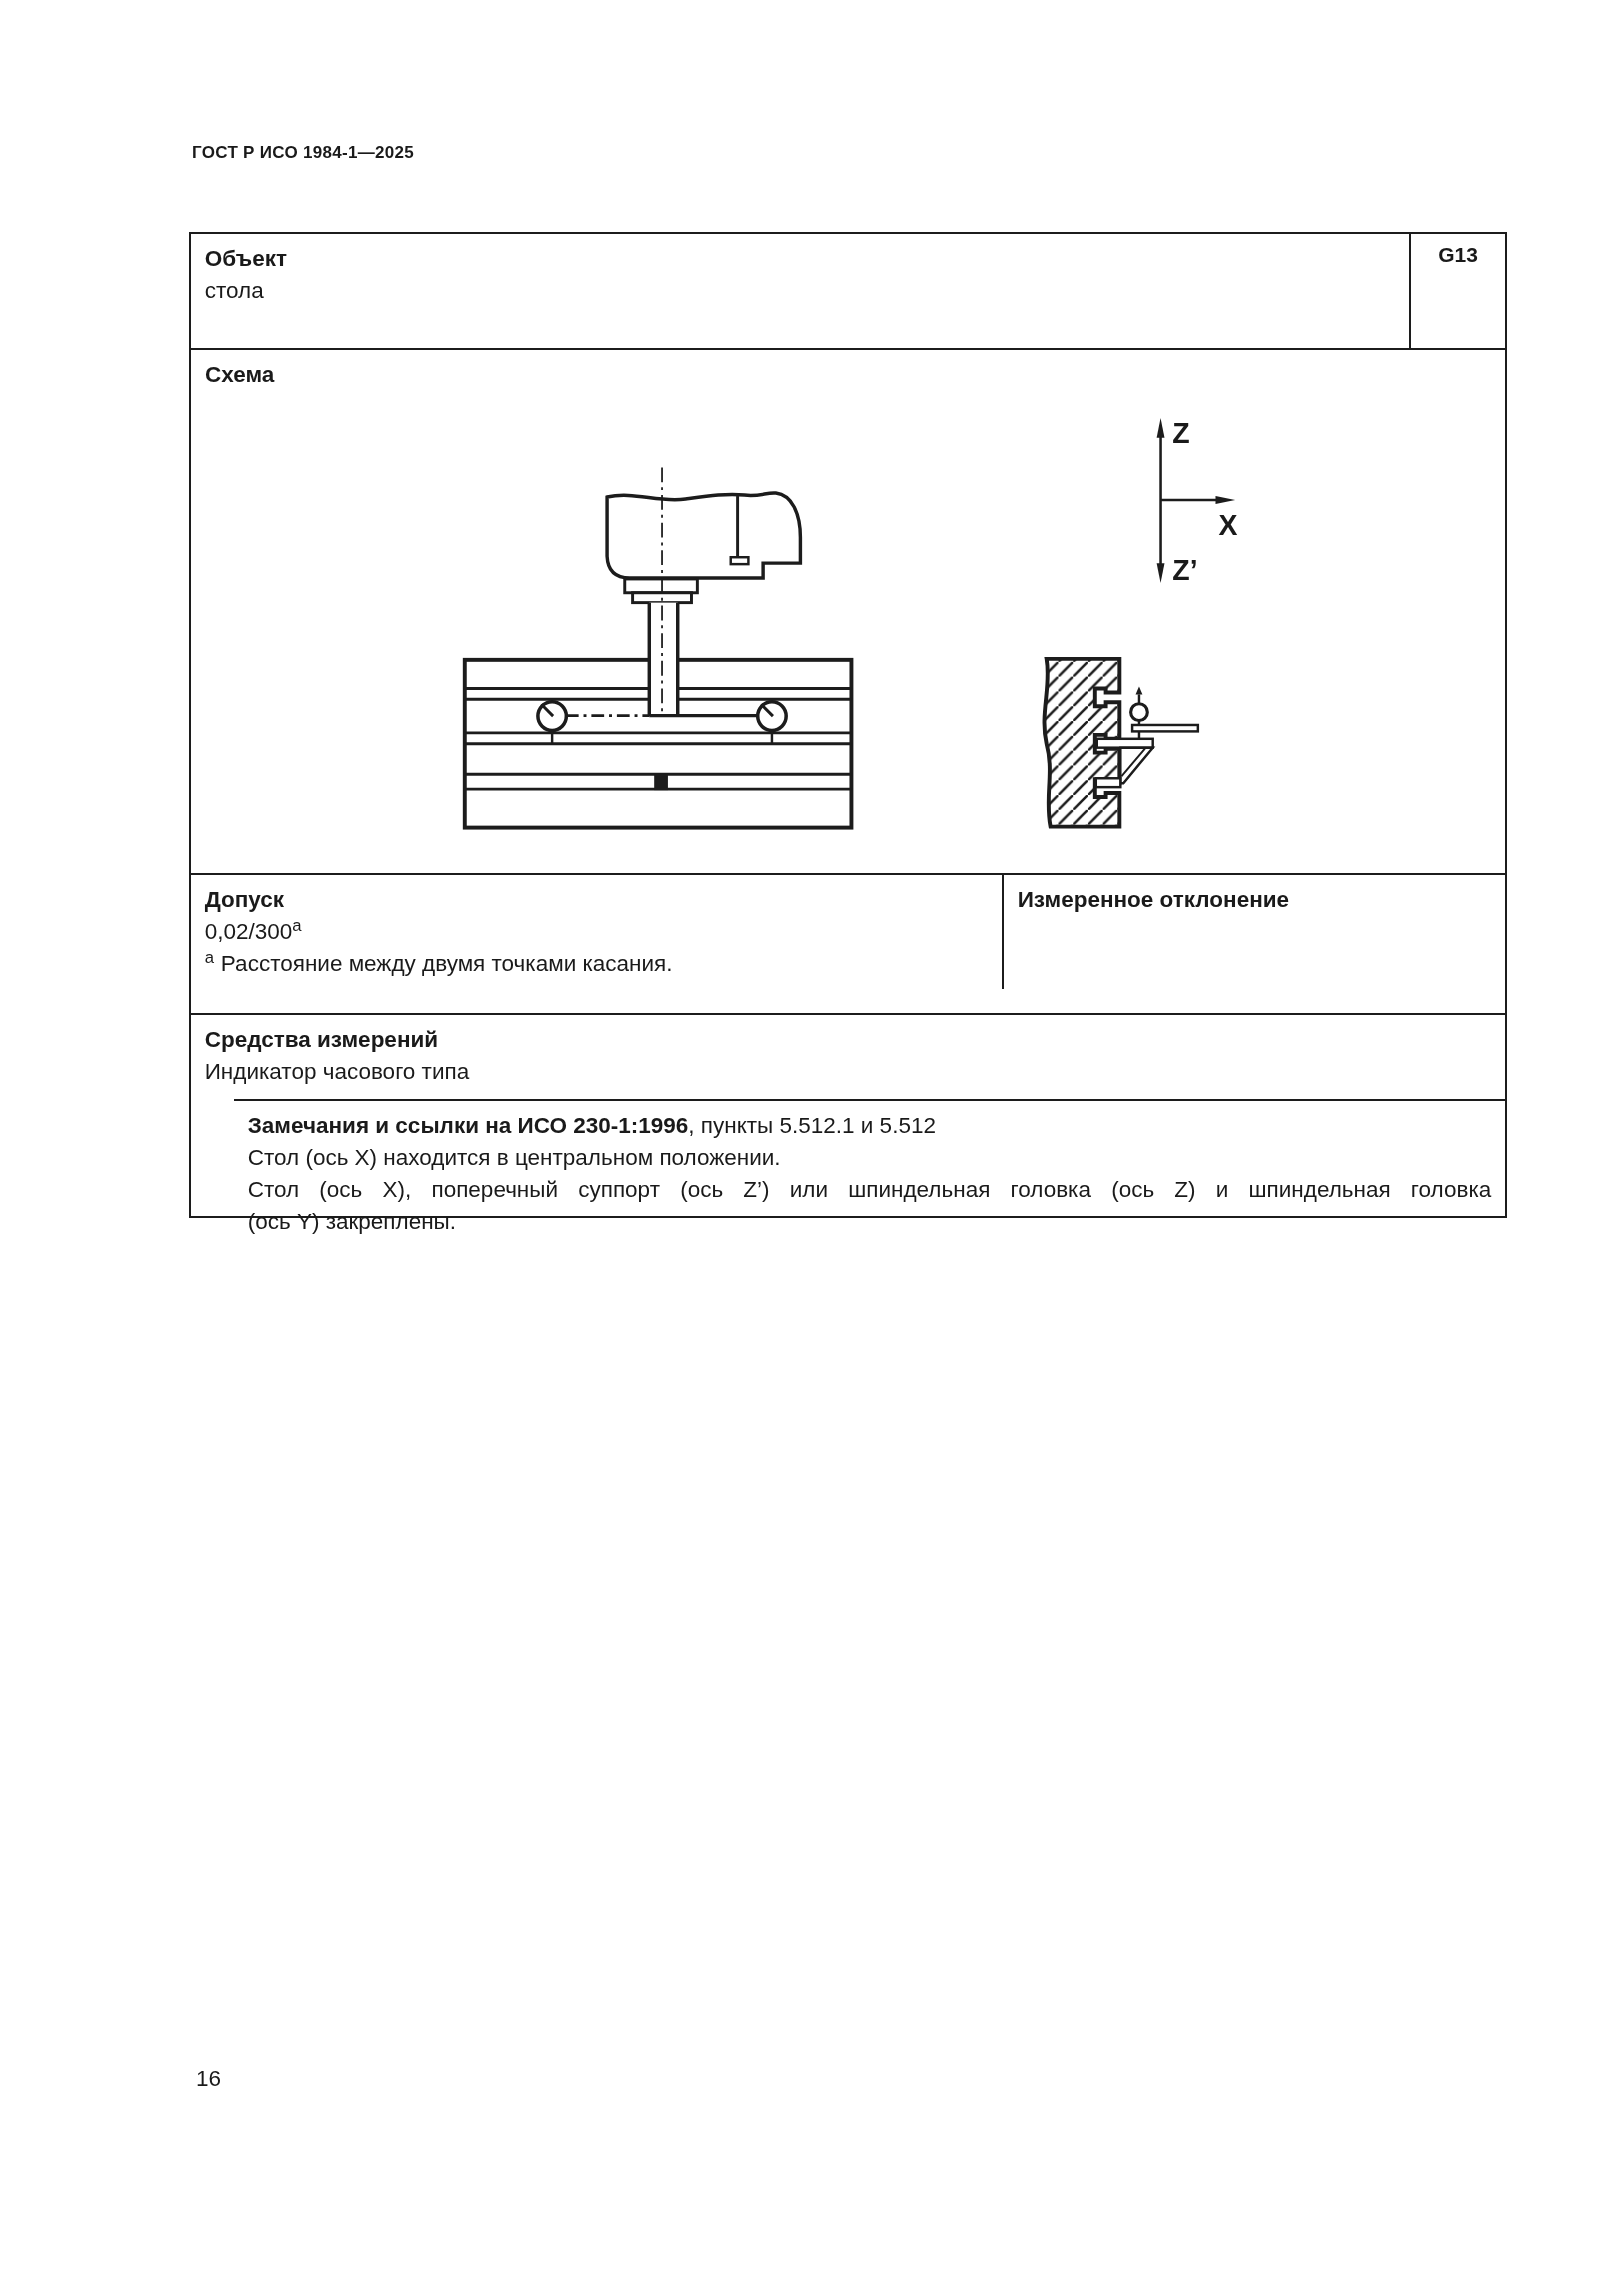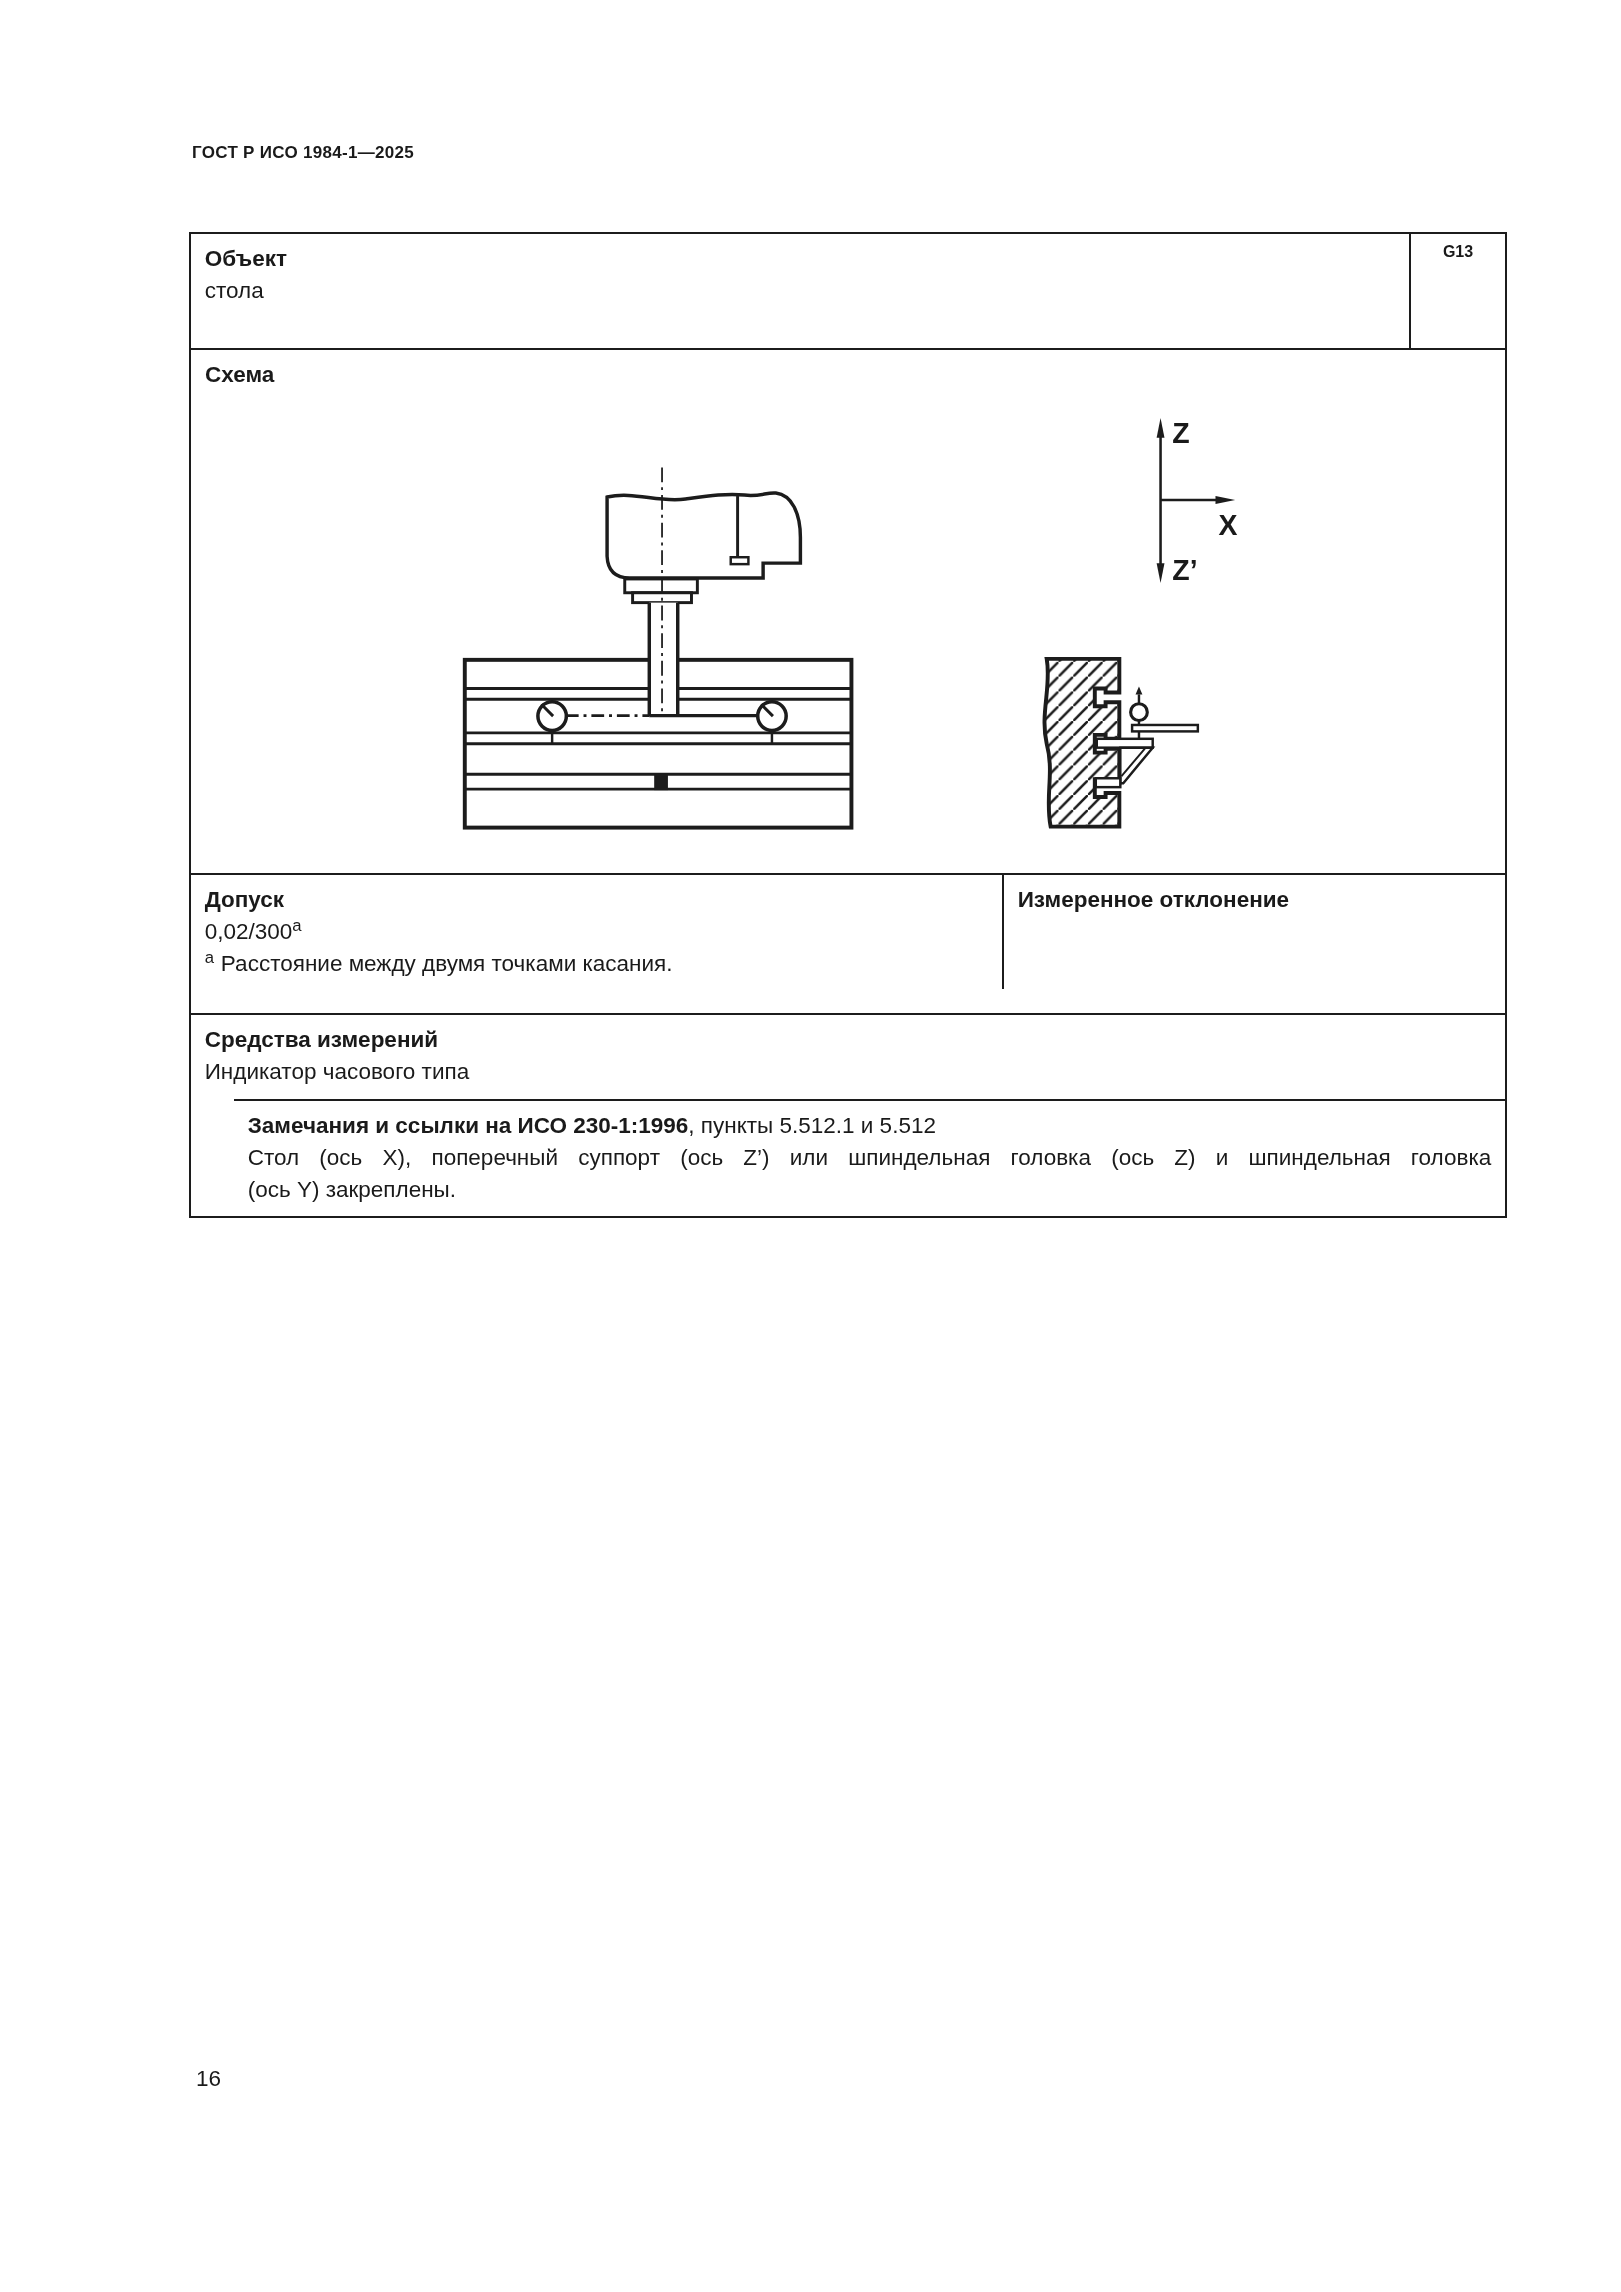--- a/index.html
+++ b/index.html
@@ -19,21 +19,21 @@
   .row + .row{border-top:2.9px solid #1c1c1c;}
   .row-object{height:114px;display:flex;}
   .row-scheme{height:525px;}
   .row-tolerance{height:116px;display:flex;}
   .row-instruments{height:86px;margin-top:24px;}
   .row-notes{height:142px;margin-left:43px;}
   .cell{box-sizing:border-box;padding:8.8px 13.7px 0 13.7px;font-size:22.5px;line-height:32px;}
   .cell-object{flex:1 1 auto;}
   .cell-code{
     width:94px;flex:0 0 auto;border-left:2.9px solid #1c1c1c;
-    font-weight:bold;font-size:16px;padding:8.8px 0 0 0;text-align:center;
+    font-weight:bold;font-size:21px;padding:8.8px 0 0 0;text-align:center;
   }
   .cell-tolerance{width:813px;flex:0 0 auto;border-right:2.9px solid #1c1c1c;}
   .cell-deviation{flex:1 1 auto;}
   .bold{font-weight:bold;}
   .just-line{text-align:justify;text-align-last:justify;}
   sup.fn{font-size:16.7px;vertical-align:baseline;position:relative;top:-7.8px;line-height:0;}
   .fn-text{margin-left:6.9px;}
   .scheme-svg{position:absolute;left:0;top:0;width:100%;height:100%;display:block;}
   .scheme-label{position:absolute;left:14px;top:8.8px;font-size:22.5px;line-height:32px;font-weight:bold;}
   .page-number{position:absolute;left:196px;top:2066px;font-size:22.5px;}
@@ -173,20 +173,21 @@
       </div>
     </div>
 
     <div class="row row-instruments cell">
       <div class="bold">Средства измерений</div>
       <div>Индикатор часового типа</div>
     </div>
 
     <div class="row row-notes cell">
       <div><span class="bold">Замечания и ссылки на ИСО 230-1:1996</span><span>, пункты 5.512.1 и 5.512</span></div>
+      <div>Стол (ось X) находится в центральном положении.</div>
       <div class="just-line">Стол (ось X), поперечный суппорт (ось Z’) или шпиндельная головка (ось Z) и шпиндельная головка</div>
       <div>(ось Y) закреплены.</div>
     </div>
 
   </div>
 
   <div class="page-number">16</div>
 
 </div>
 

